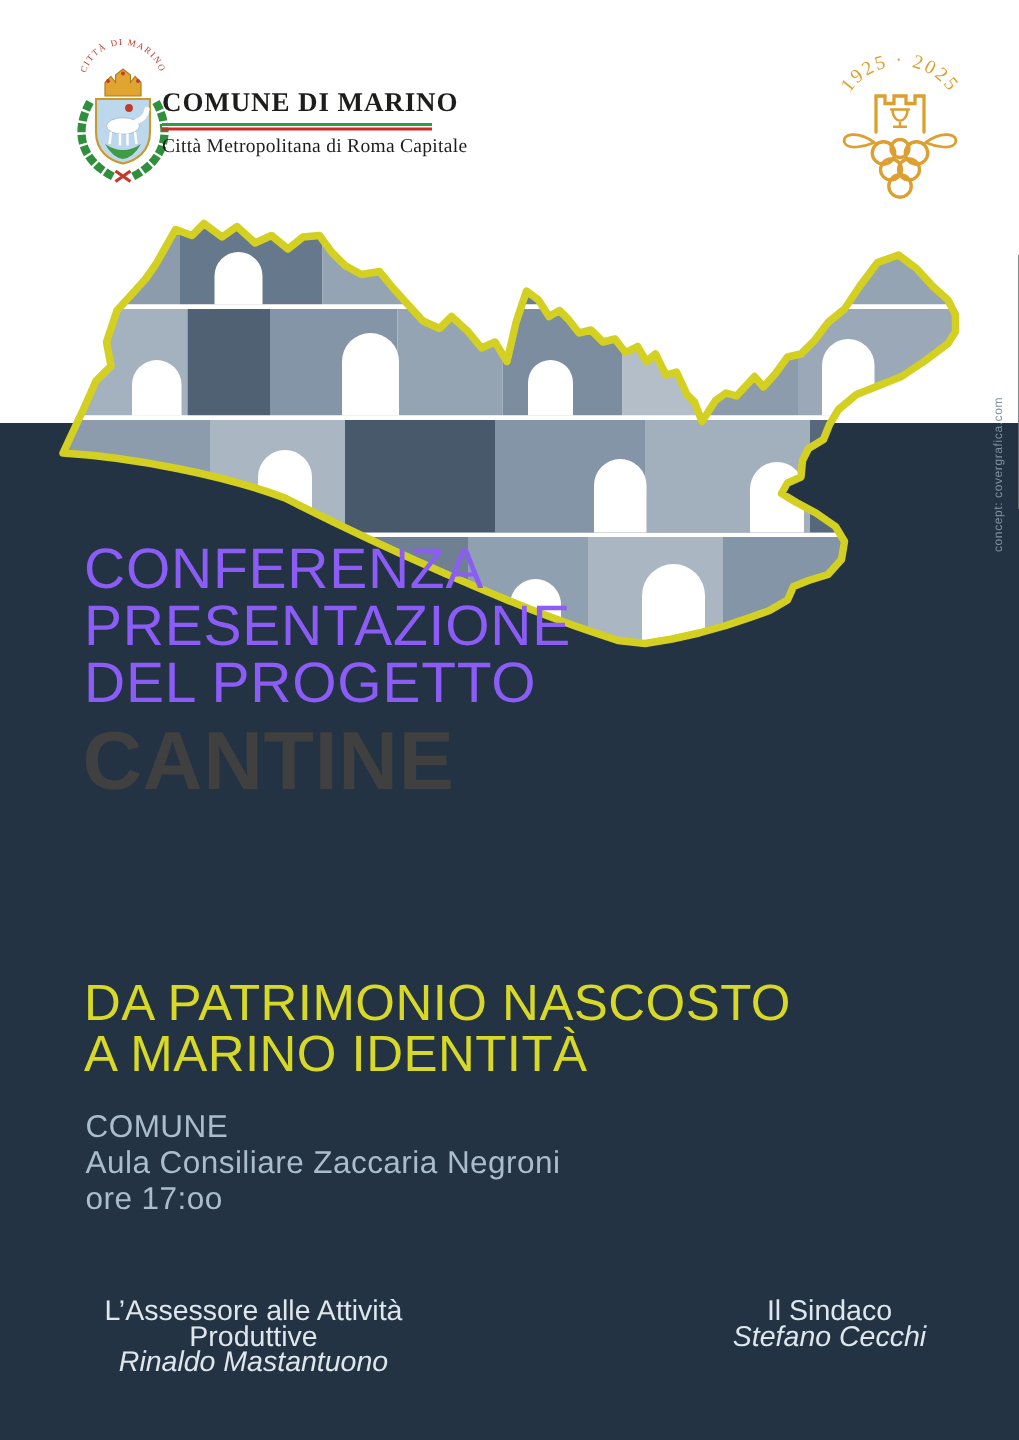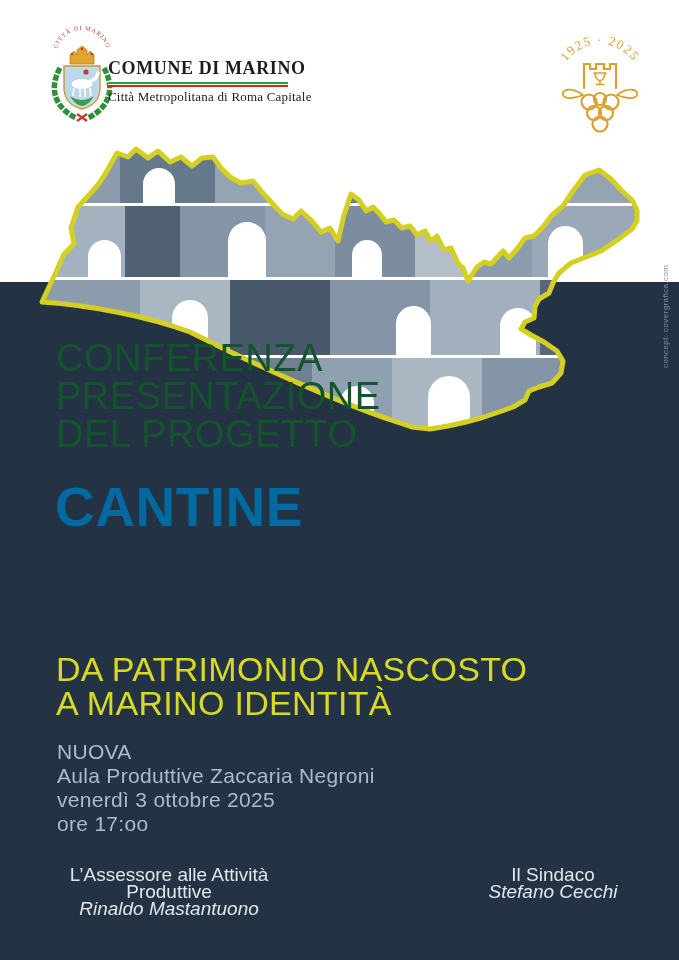--- a/index.html
+++ b/index.html
@@ -15,22 +15,22 @@
   
   .muni{position:absolute;left:108px;top:58px;width:260px;color:#1d1d1b;}
   .muni-name{font-family:"Liberation Serif",serif;font-size:18px;letter-spacing:.6px;font-weight:600;}
   .tricolor{width:180px;height:5px;margin-top:3px;}
   .tricolor .g{height:2px;background:#2e9e44;}
   .tricolor .w{height:1px;background:#ffffff;}
   .tricolor .r{height:2px;background:#cf2b26;}
   .muni-sub{font-family:"Liberation Serif",serif;font-size:13px;margin-top:2px;letter-spacing:.2px;}
 
   
-  .kicker{position:absolute;left:56px;top:339px;color:#14532d;font-size:38px;line-height:38px;font-weight:400;letter-spacing:.5px;}
-  .title{position:absolute;left:55px;top:481px;color:#0369a1;font-size:55px;line-height:53px;font-weight:700;letter-spacing:.5px;}
+  .kicker{position:absolute;left:56px;top:361px;color:#8b5cf6;font-size:38px;line-height:38px;font-weight:400;letter-spacing:.5px;}
+  .title{position:absolute;left:55px;top:481px;color:#404040;font-size:55px;line-height:53px;font-weight:700;letter-spacing:.5px;}
   .subtitle{position:absolute;left:56px;top:652px;color:#d8d926;font-size:34px;line-height:34px;font-weight:400;letter-spacing:.3px;}
   .details{position:absolute;left:57px;top:740px;color:#a9bdca;font-size:21px;line-height:24px;font-weight:400;letter-spacing:.3px;}
 
   .sig{position:absolute;top:866px;color:#dfe6ec;font-size:19px;line-height:17px;text-align:center;}
   .sig-left{left:26px;width:286px;}
   .sig-right{left:433px;width:240px;}
   .sig .name{font-style:italic;}
 
   .credit{
     position:absolute;left:661px;top:368px;transform:rotate(-90deg);transform-origin:0 0;
@@ -176,23 +176,22 @@
   <div class="title">
     <div>CANTINE</div>
   </div>
 
   <div class="subtitle">
     <div>DA PATRIMONIO NASCOSTO</div>
     <div>A MARINO IDENTITÀ</div>
   </div>
 
   <div class="details">
-    <div>NUOVA</div>
-    <div>Aula Produttive Zaccaria Negroni</div>
-    <div>venerdì 3 ottobre 2025</div>
+    <div>COMUNE</div>
+    <div>Aula Consiliare Zaccaria Negroni</div>
     <div>ore 17:oo</div>
   </div>
 
   <div class="sig sig-left">
     <div class="role">L’Assessore alle Attività Produttive</div>
     <div class="name">Rinaldo Mastantuono</div>
   </div>
   <div class="sig sig-right">
     <div class="role">Il Sindaco</div>
     <div class="name">Stefano Cecchi</div>

